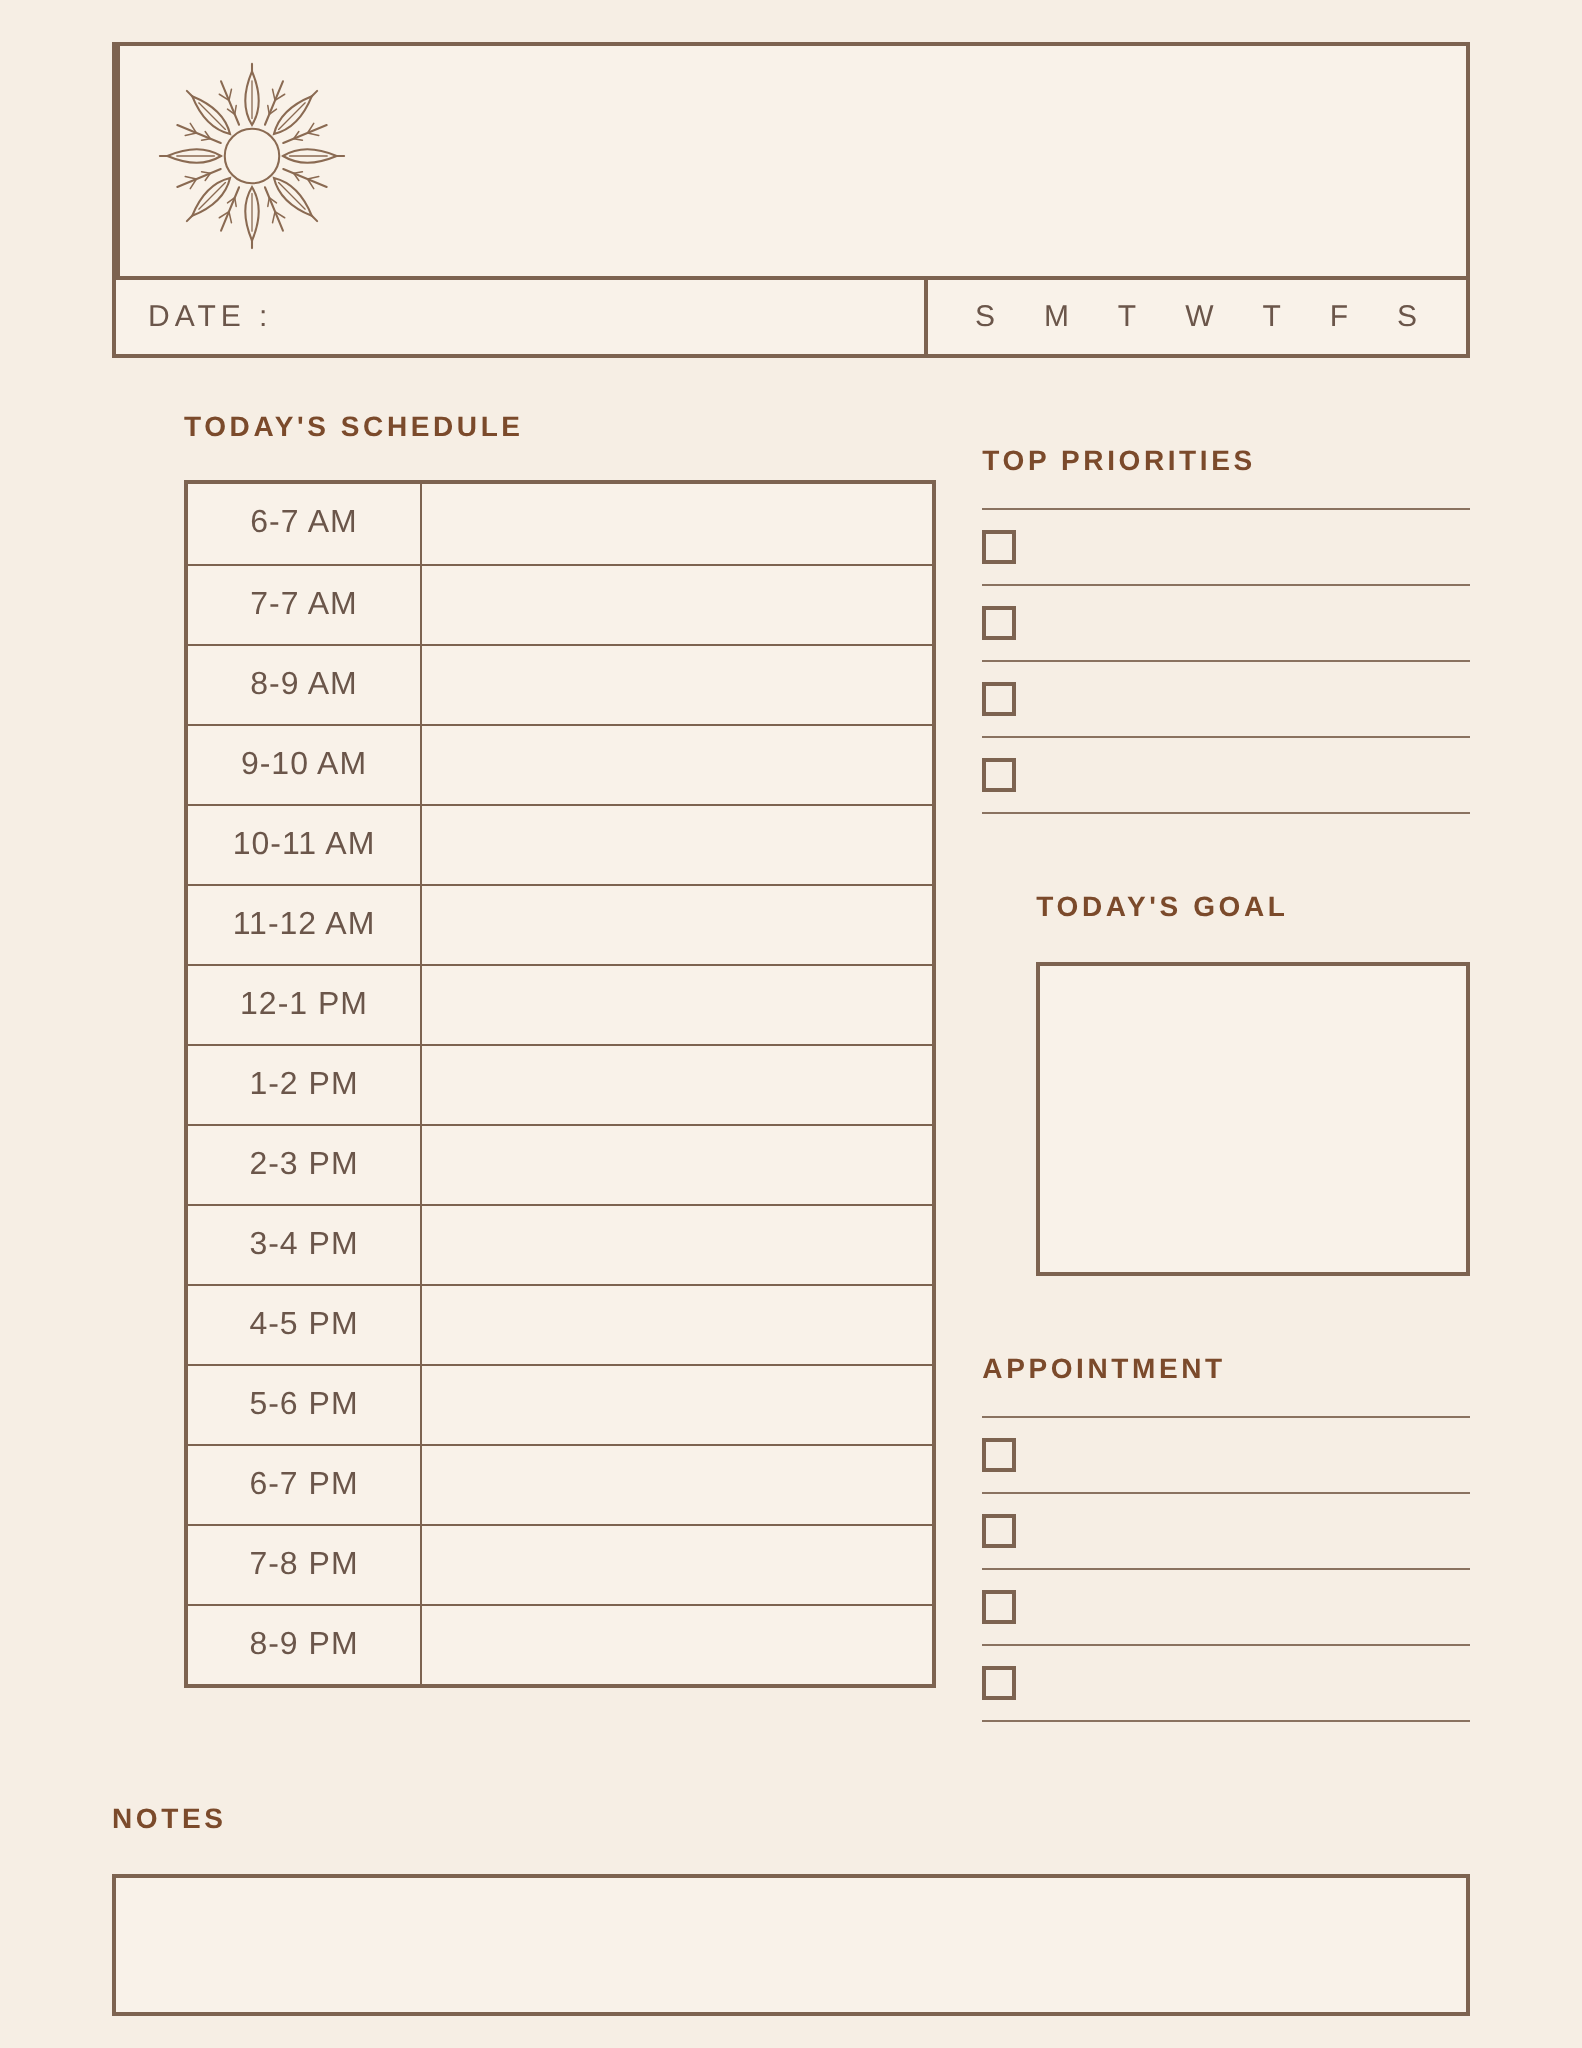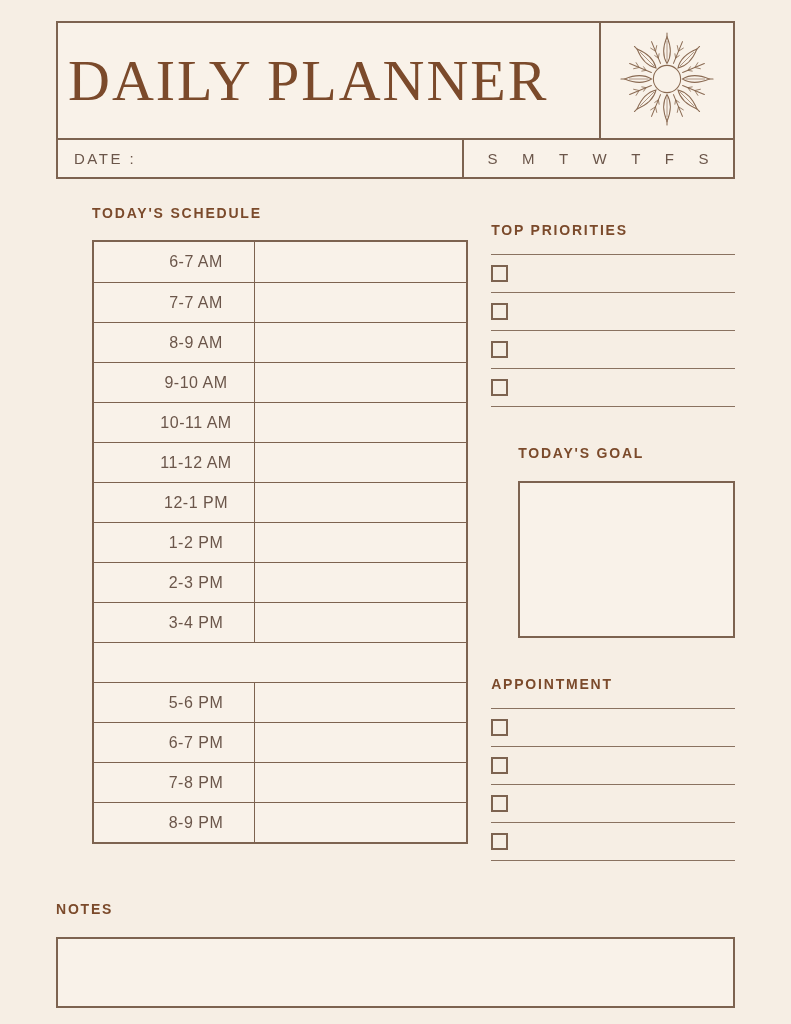--- a/index.html
+++ b/index.html
@@ -90,21 +90,20 @@
   
   .schedule-table{
     margin-top:19px;
     border:2px solid var(--line);
     background:var(--box-bg);
   }
   .schedule-row{
     display:flex;
     height:40px;
     border-top:1.5px solid var(--line);
-    padding-left:44px;
   }
   .schedule-row:first-child{border-top:none;}
   .time-cell{
     width:117px;
     border-right:1.5px solid var(--line);
     display:flex;align-items:center;justify-content:center;
     font-size:16px;
     letter-spacing:0.5px;
     color:var(--ink);
   }
@@ -143,23 +142,20 @@
     background:var(--box-bg);
   }
 </style>
 </head>
 <body>
 
 <div class="page">
 
   <header class="header-box">
     <div class="header-top">
-      <div class="title-cell">
-        <h1 class="title">DAILY PLANNER</h1>
-      </div>
       <div class="sun-cell">
         <span>
           <svg width="94" height="94" viewBox="-50 -50 100 100" fill="none" stroke="#8a6a52" stroke-width="1.1" stroke-linecap="round">
             <defs>
               <g id="petal">
                 <path d="M0,-16.5 C4,-23 5.5,-32 0,-45 C-5.5,-32 -4,-23 0,-16.5 Z"></path>
                 <path d="M0,-45 L0,-49"></path>
                 <path d="M0,-20 L0,-40" stroke-width="0.7"></path>
               </g>
               <g id="ray">
@@ -244,20 +240,21 @@
         </div>
         <div class="schedule-row">
           <div class="time-cell">2-3 PM</div>
           <div class="entry-cell"></div>
         </div>
         <div class="schedule-row">
           <div class="time-cell">3-4 PM</div>
           <div class="entry-cell"></div>
         </div>
         <div class="schedule-row">
+          <div class="time-cell">4-5 PM</div>
           <div class="entry-cell"></div>
         </div>
         <div class="schedule-row">
           <div class="time-cell">5-6 PM</div>
           <div class="entry-cell"></div>
         </div>
         <div class="schedule-row">
           <div class="time-cell">6-7 PM</div>
           <div class="entry-cell"></div>
         </div>

